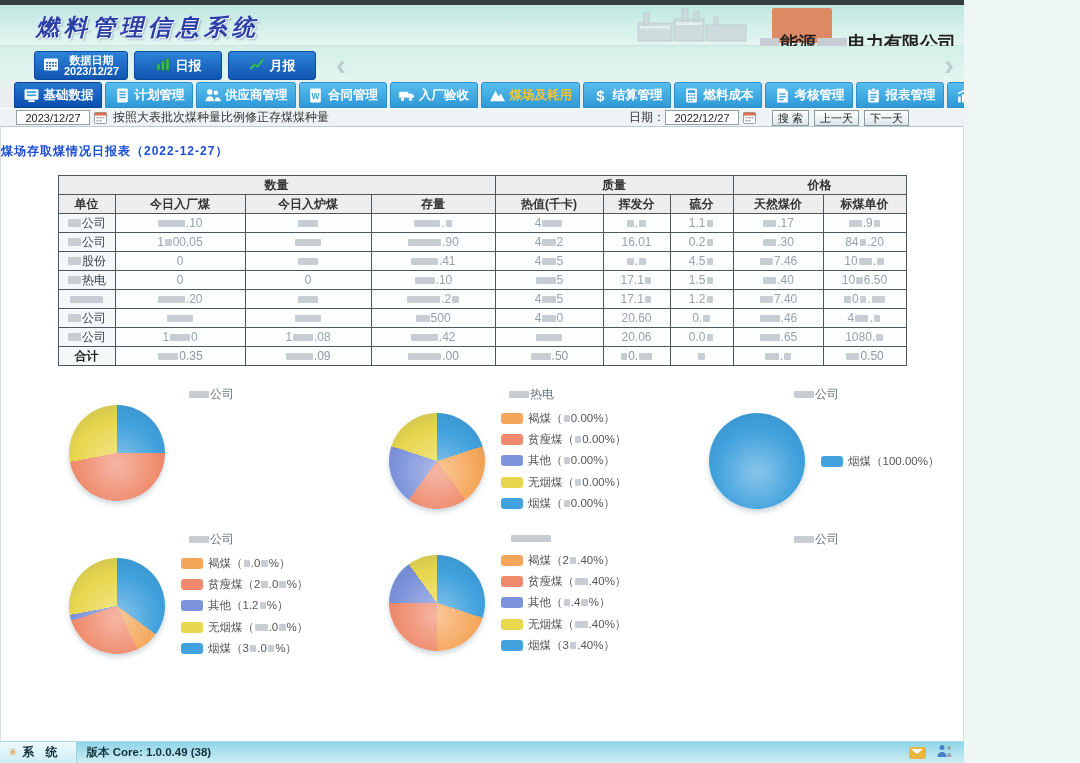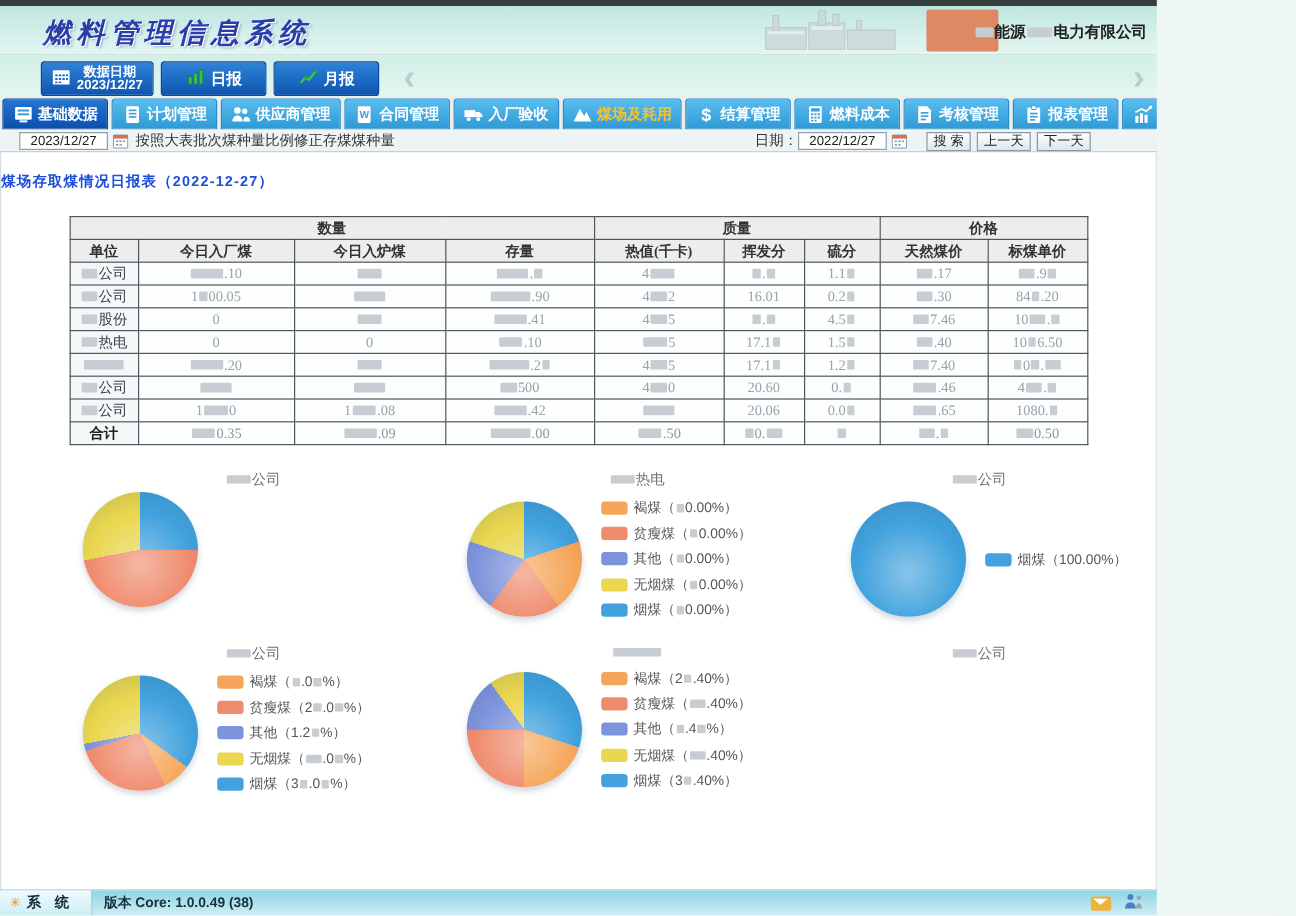--- a/index.html
+++ b/index.html
@@ -9,56 +9,56 @@
 
   
   .topstrip { height:5px; background:#343e3c; }
 
   
   .header { position:relative; height:41px; background:linear-gradient(180deg,#bfe7e0,#e4f6f1); border-bottom:1px solid #cfe4df; }
   .app-title { position:absolute; left:36px; top:7px; font-size:23px; font-weight:bold; letter-spacing:5px; color:#2a3fa6;
     text-shadow:1px 1px 0 #ffffff,-1px -1px 0 #d9e6ff, 2px 2px 2px rgba(40,60,140,.35); font-style:italic; }
   .plant { position:absolute; right:210px; top:2px; opacity:.85; }
   .logo-block { position:absolute; right:132px; top:3px; width:60px; height:35px; background:#dd8a64; border-radius:2px; }
-  .company { position:absolute; right:8px; top:13px; font-size:13px; font-weight:bold; color:#222; white-space:nowrap; }
+  .company { position:absolute; right:8px; top:26px; font-size:18px; font-weight:bold; color:#222; white-space:nowrap; }
 
   
   .toolbar { position:relative; height:34px; background:linear-gradient(180deg,#d2efe8,#e3f6f0); display:flex; align-items:flex-end; padding-left:34px; }
   .tbtn { height:29px; min-width:88px; margin-right:6px; border:1px solid #0a4a9e; border-radius:3px;
     background:linear-gradient(180deg,#2e83d8,#0f55b0); color:#fff; font-weight:bold; font-size:13px;
     display:flex; align-items:center; justify-content:center; gap:5px; padding:0 8px; cursor:pointer; }
   .tbtn .two { line-height:11px; font-size:11px; text-align:center; }
   .chev { color:#b9cdcc; font-size:30px; line-height:30px; font-weight:bold; user-select:none; }
   .chev.left { margin-left:14px; } .chev.right { position:absolute; right:10px; }
 
   
   .tabbar { height:28px; background:#e8efef; display:flex; gap:3px; padding:2px 0 0 2px; overflow:hidden; }
   .tab { flex:none; height:26px; display:flex; align-items:center; justify-content:center; gap:4px; padding:0 7px;
     background:linear-gradient(180deg,#59bdee,#2f9ad7); border:1px solid #2d8ec9; border-radius:3px 3px 0 0;
     color:#fff; font-size:12.5px; font-weight:bold; white-space:nowrap; cursor:pointer; min-width:88px; }
-  .tab.active { background:linear-gradient(180deg,#2576d0,#0b4fae); border-color:#0a4696; }
+  .tab.active { background:linear-gradient(180deg,#2576d0,#0b4fae); border-color:#0a4696;margin-left:12px; }
   .tab.current { color:#f6c32e; }
   .tab .ticon { width:17px; height:17px; display:inline-flex; }
 
   
   .filterbar { height:19px; background:#eef3f5; border-top:1px solid #f8fbfb; border-bottom:1px solid #bccad1;
     display:flex; align-items:center; font-size:12px; color:#333; padding-left:16px; }
   .dinput { width:74px; height:15px; border:1px solid #8fa2ac; background:#fff; font-size:11px; text-align:center; color:#222; line-height:14px; }
   .calico { width:13px; height:13px; margin:0 4px; display:inline-flex; }
   .note { margin-left:2px; color:#333; }
   .datelabel { margin-left:300px; }
   .fbtn { height:16px; border:1px solid #8a9aa5; background:linear-gradient(180deg,#ffffff,#dde6ea); font-size:11px; padding:0 5px;
     margin-left:5px; line-height:14px; color:#222; cursor:pointer; }
   .fbtn.search { margin-left:12px; }
 
   
   .content { background:#fff; height:615px; border-left:1px solid #d5dee2; border-right:1px solid #d5dee2; padding-top:16px; }
   .report-title { text-align:left; font-size:12px; font-weight:bold; color:#1d4ed8; letter-spacing:1px; }
 
-  table.rep { border-collapse:collapse; margin:20px auto 0; table-layout:fixed;font-family:Liberation Serif, serif; }
+  table.rep { border-collapse:collapse; margin:15px auto 0; table-layout:fixed; }
   table.rep th, table.rep td { border:1px solid #4f565c; font-size:12px; text-align:center; height:19px; padding:0 2px; overflow:hidden; white-space:nowrap; }
   table.rep th { background:#ededed; color:#333; font-weight:bold; }
   table.rep td { color:#98a2aa; background:#fdfefe; }
   table.rep td.unit { color:#3a4248; background:#f4f8f8; }
   table.rep tr.total td { color:#8d979e; } table.rep tr.total td.unit { font-weight:bold; color:#222; }
 
   
   .charts { width:910px; margin:20px auto 0; }
   .chart-row { display:flex; justify-content:flex-start; padding-left:24px; margin-bottom:14px; }
   .chart-row > .chart:nth-child(1){ width:320px; } .chart-row > .chart:nth-child(2){ width:320px; } .chart-row > .chart:nth-child(3){ width:250px; }

